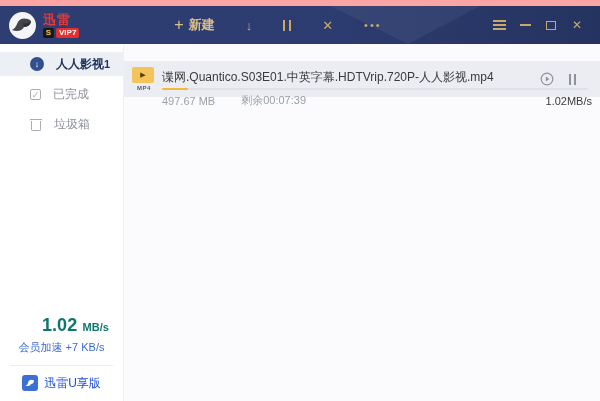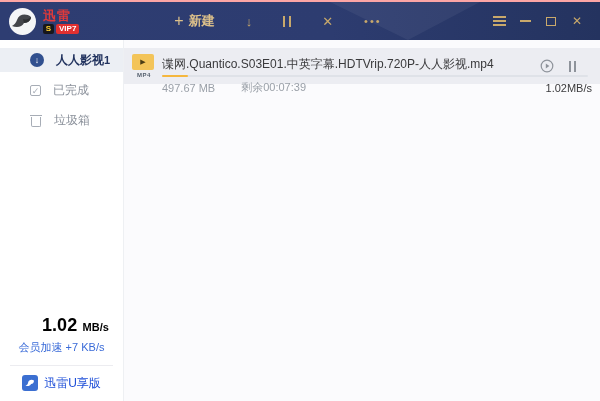--- a/index.html
+++ b/index.html
@@ -1,17 +1,17 @@
 <!DOCTYPE html>
 <html><head>
 <meta charset="utf-8">
 <style>
   * { margin:0; padding:0; box-sizing:border-box; }
   html,body { width:600px; height:401px; background:#fff; font-family:"Liberation Sans","DejaVu Sans",sans-serif; overflow:hidden; }
-  .window { width:600px; height:401px; border-top:2px solid #fca5a5; display:flex; flex-direction:column; background:#fff; }
+  .window { width:600px; height:401px; border-top:6px solid #fca5a5; display:flex; flex-direction:column; background:#fff; }
 
   
   .titlebar { position:relative; height:38px; flex:0 0 38px;
     background:linear-gradient(90deg,#2e3d72 0%,#2d3c70 55%,#24335f 100%);
     display:flex; align-items:center; overflow:hidden; }
   .titlebar .chevron { position:absolute; left:330px; top:0; width:150px; height:38px;
     background:rgba(255,255,255,0.055); clip-path:polygon(0 0,100% 0,52% 100%); }
   .brand-block { display:flex; align-items:center; margin-left:9px; position:relative; z-index:2; }
   .logo-circle { width:27px; height:27px; border-radius:50%; background:#f4f5f7; display:flex; align-items:center; justify-content:center; overflow:hidden; }
   .brand-text { margin-left:7px; }
@@ -44,32 +44,32 @@
   .nav-item.active { background:#eceff4; color:#23345f; font-weight:bold; }
   .nav-label { margin-left:12px; flex:1; white-space:nowrap; }
   .nav-count { font-size:11px; color:#23345f; font-weight:bold; }
   .dl-circle { width:14px; height:14px; border-radius:50%; background:#31508f; color:#fff; font-size:9px; line-height:14px; text-align:center; flex:0 0 14px; }
   .check-box { width:11px; height:11px; border:1.3px solid #a7adb6; border-radius:2px; color:#a7adb6; font-size:9px; line-height:10px; text-align:center; flex:0 0 11px; }
   .trash-ico { flex:0 0 12px; width:12px; height:13px; position:relative; }
   .trash-ico .can { position:absolute; left:1px; top:3px; width:10px; height:10px; border:1.2px solid #a7adb6; border-top:none; border-radius:0 0 2px 2px; }
   .trash-ico .lid { position:absolute; left:0; top:1px; width:12px; height:0; border-top:1.2px solid #a7adb6; }
 
   .side-bottom { position:absolute; left:0; right:0; bottom:8px; text-align:center; }
-  .speed-line { color:#000000;padding-left:28px; }
+  .speed-line { color:#0f766e;padding-left:28px; }
   .speed-val { font-size:18px; font-weight:bold; }
   .speed-unit { font-size:11px; font-weight:bold; margin-left:1px; }
   .member-line { margin-top:4px; font-size:11px; color:#3a6bd8; }
   .side-divider { height:0; border-top:1px solid #ececf0; margin:10px 10px 9px; }
   .edition-line { display:inline-flex; align-items:center; cursor:pointer; }
   .edition-ico { width:16px; height:16px; background:#3b6fd1; border-radius:3px; display:flex; align-items:center; justify-content:center; }
   .edition-text { margin-left:6px; font-size:12px; color:#1d4ed8; }
 
   
   .main { flex:1; background:#fbfbfd; min-width:0; }
-  .task-row { position:relative; margin-top:8px; height:36px; background:#ecedf2; cursor:pointer; }
+  .task-row { position:relative; margin-top:17px; height:36px; background:#ecedf2; cursor:pointer; }
   .file-icon { position:absolute; left:8px; top:6px; width:24px; text-align:center; }
   .file-icon .thumb { width:22px; height:16px; background:#f3c459; border-radius:2px; color:#4c3d14; font-size:7px; line-height:16px; text-align:center; }
   .file-icon .ext { font-size:6px; font-weight:bold; color:#55606e; margin-top:2px; letter-spacing:.5px; }
   .task-name { position:absolute; left:38px; top:8px; right:90px; font-size:12px; color:#3a3a3c; white-space:nowrap; overflow:hidden; }
   .task-actions { position:absolute; right:24px; top:11px; display:flex; align-items:center; gap:15px; }
   .act-pause { display:inline-flex; gap:3px; cursor:pointer; }
   .act-pause i { display:block; width:2px; height:11px; background:#8e939b; }
   .progress-track { position:absolute; left:38px; right:12px; top:27px; height:2px; background:#dfe2e8; border-radius:1px; }
   .progress-fill { height:2px; background:#f5b73e; border-radius:1px; width:0; }
   .task-stats { position:absolute; left:38px; right:8px; top:32px; display:flex; align-items:center; font-size:11px; color:#9aa0a8; }

